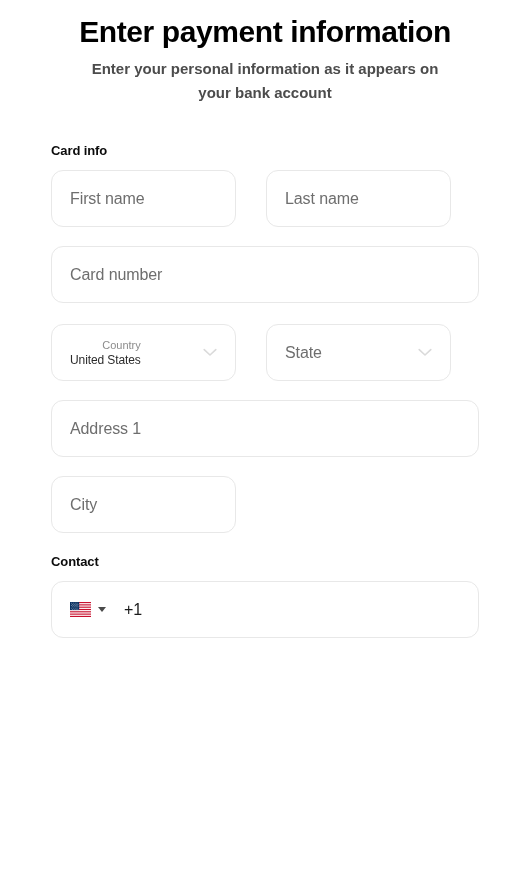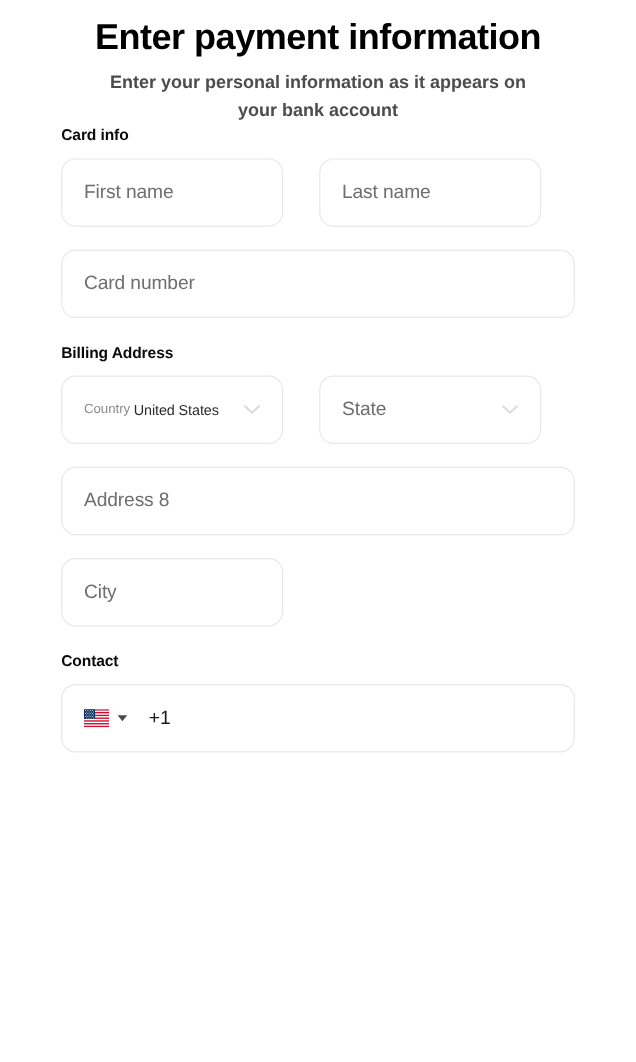--- a/index.html
+++ b/index.html
@@ -42,20 +42,21 @@
     color: #4c4c4c;
     font-weight: 700;
     max-width: 380px;
     margin-left: auto;
     margin-right: auto;
   }
 
   
   .form {
     padding: 0 51px 3px 51px;
+    margin-top: 38px;
   }
 
   .section-title {
     font-size: 13px;
     font-weight: 700;
     color: #0b0b0b;
     letter-spacing: -0.1px;
     margin-bottom: 12px;
   }
 
@@ -93,21 +94,21 @@
   }
 
   
   .field.select {
     cursor: pointer;
     justify-content: space-between;
   }
 
   .select-texts {
     display: flex;
-    flex-direction: row;
+    flex-direction: column;
     justify-content: center;
     gap: 3px;
   }
 
   .float-label {
     font-size: 11px;
     color: #8c8c8c;
     line-height: 1;
     letter-spacing: 0px;
   }
@@ -194,21 +195,20 @@
         <div class="col-full">
           <div class="field">
             <span class="field-placeholder">Card number</span>
           </div>
         </div>
       </div>
 
     </div>
 
     <div class="section">
-      <div class="section-title">Billing Address</div>
 
       <div class="row">
         <div class="col-half">
           <div class="field select">
             <span class="select-texts">
               <span class="float-label">Country</span>
               <span class="select-value">United States</span>
             </span>
             <span class="chevron">
               <svg width="14" height="9" viewBox="0 0 14 9" fill="none" xmlns="http://www.w3.org/2000/svg">
@@ -225,21 +225,21 @@
                 <path d="M1.2 1.6L7 7L12.8 1.6" stroke="#dadada" stroke-width="1.6" stroke-linecap="round" stroke-linejoin="round"></path>
               </svg>
             </span>
           </div>
         </div>
       </div>
 
       <div class="row">
         <div class="col-full">
           <div class="field">
-            <span class="field-placeholder">Address 8</span>
+            <span class="field-placeholder">Address 1</span>
           </div>
         </div>
       </div>
 
       <div class="row">
         <div class="col-half">
           <div class="field">
             <span class="field-placeholder">City</span>
           </div>
         </div>

